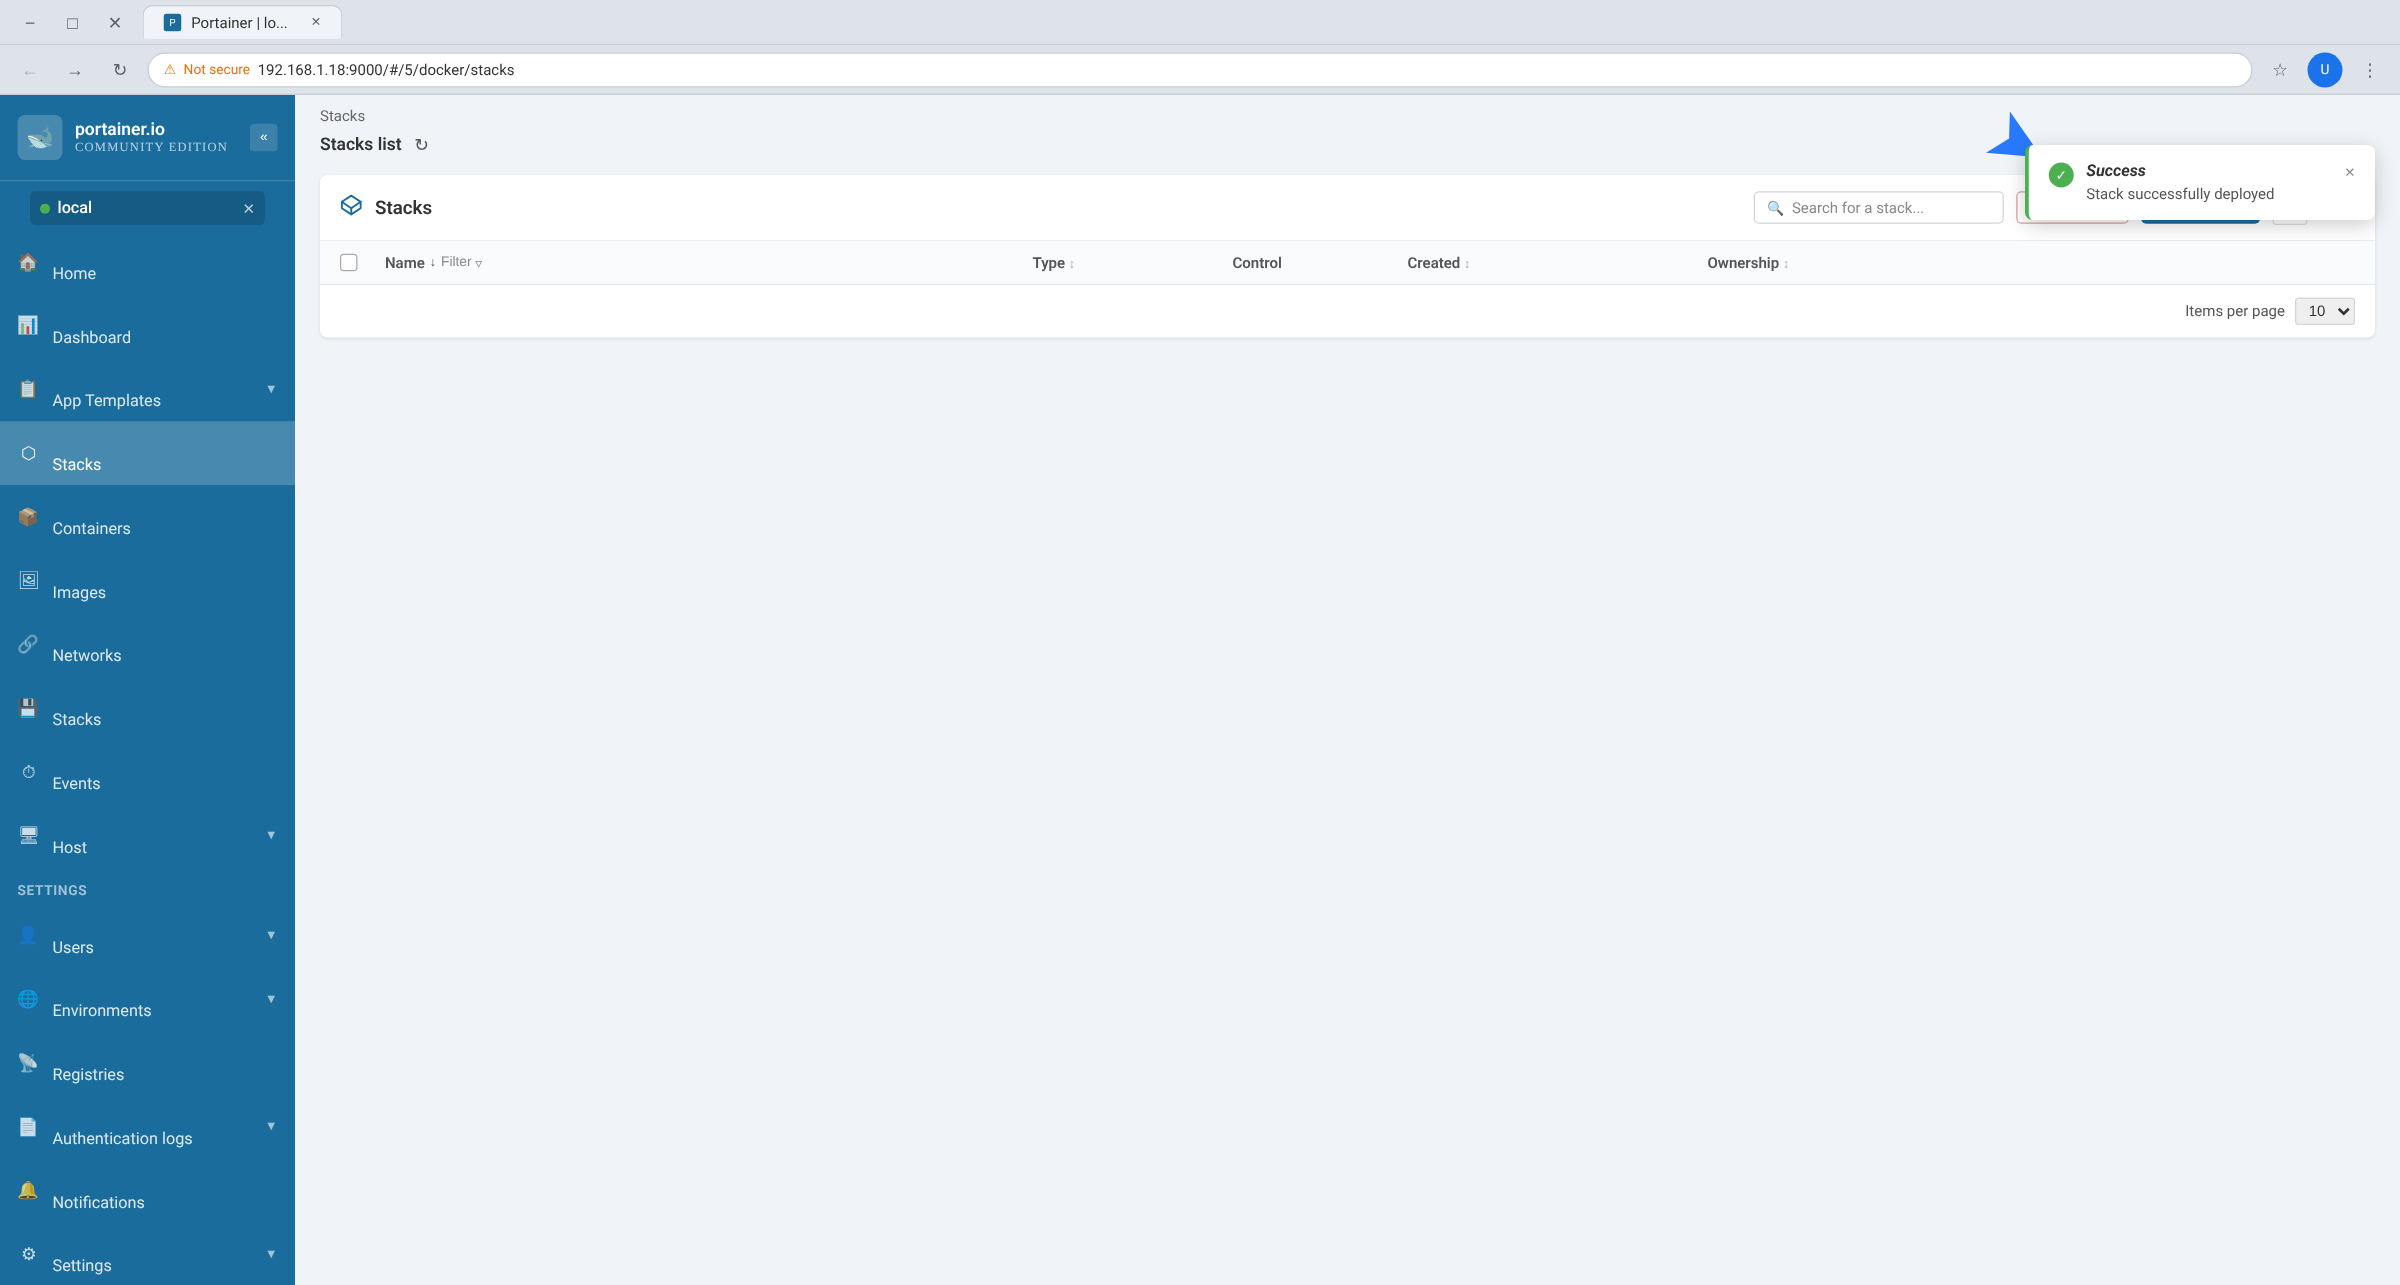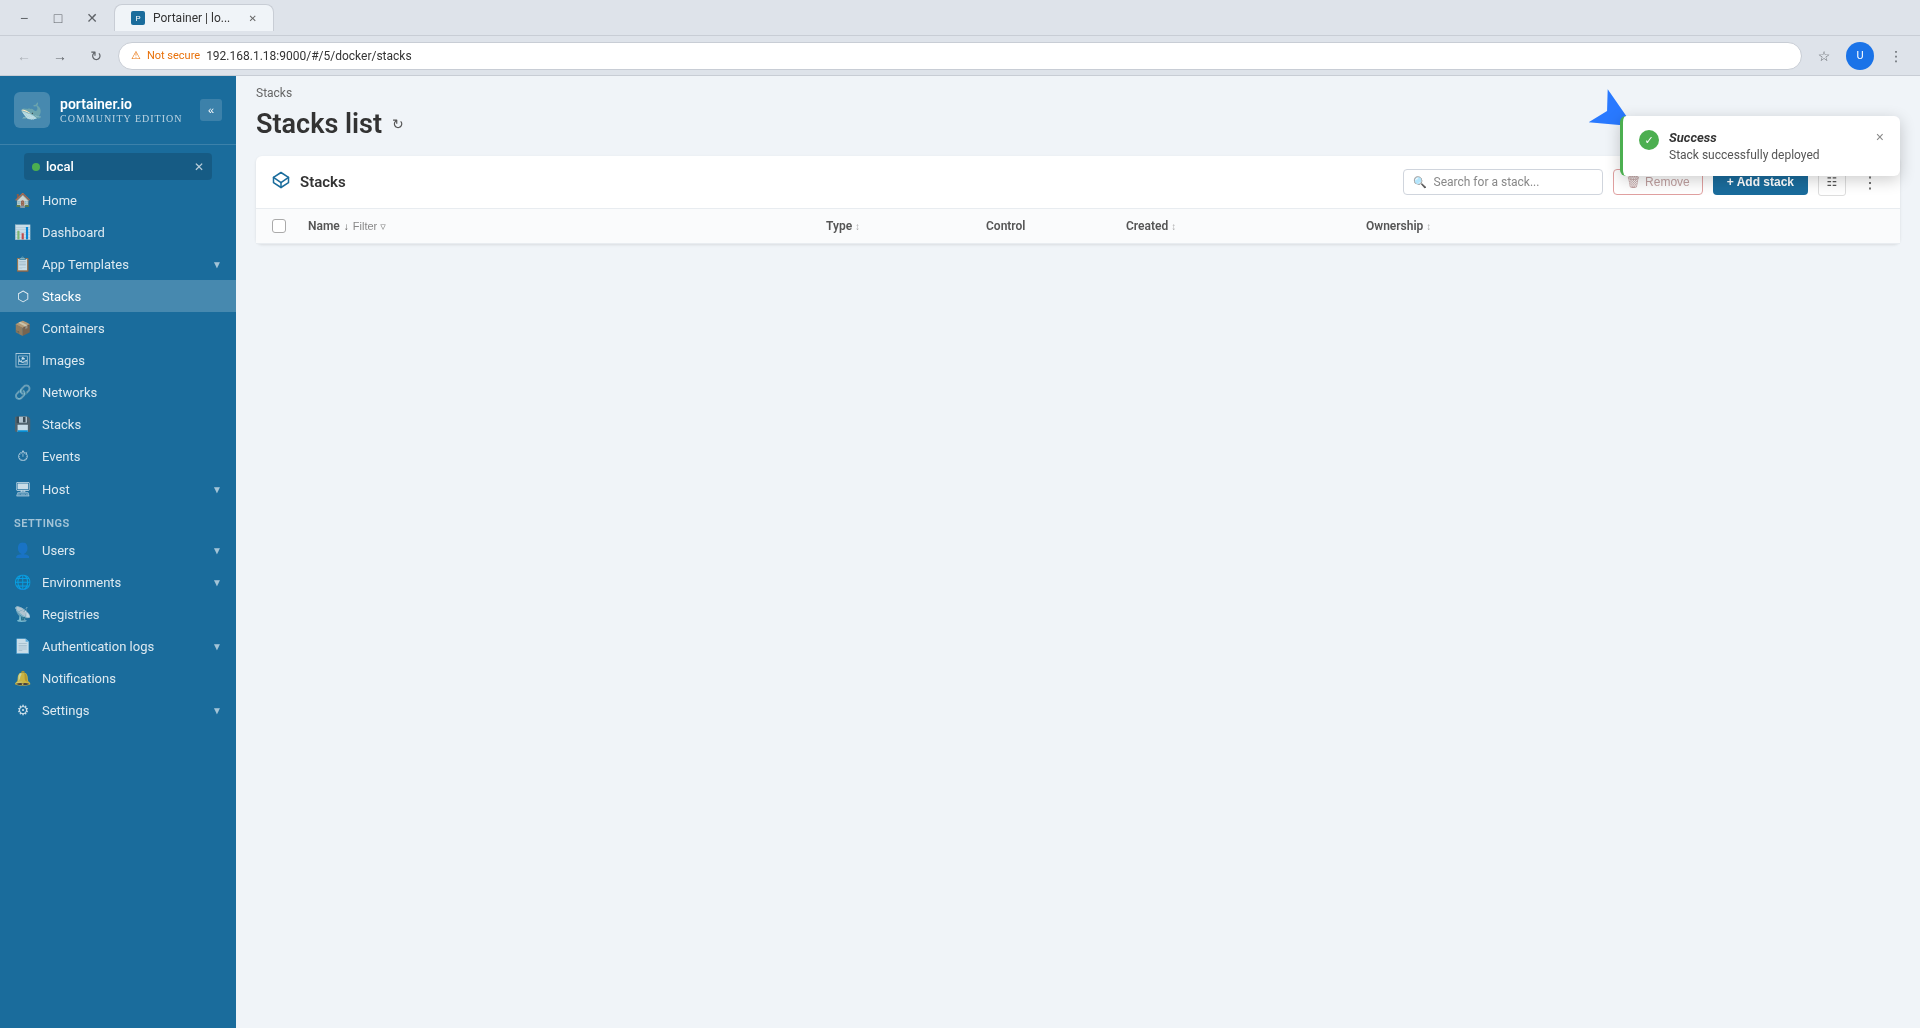--- a/index.html
+++ b/index.html
@@ -193,21 +193,21 @@
       color: rgba(255,255,255,0.85);
       cursor: pointer;
       font-size: 13px;
       transition: background 0.15s;
     }
     .nav-item.active {
       background: rgba(255,255,255,0.2);
       color: white;
     }
     .nav-item-icon { font-size: 14px; width: 18px; text-align: center; opacity: 0.9; }
-    .nav-item-label { flex: 1; }
+    .nav-item-label { flex: 1; margin-top: 20px; }
     .nav-item-chevron { font-size: 10px; opacity: 0.7; }
     .nav-section-label {
       padding: 12px 14px 4px;
       font-size: 11px;
       text-transform: uppercase;
       letter-spacing: 0.5px;
       opacity: 0.6;
       font-weight: 600;
     }
 
@@ -223,21 +223,21 @@
       font-size: 12px;
       color: #666;
     }
     .page-header {
       padding: 4px 20px 16px;
       display: flex;
       align-items: center;
       gap: 10px;
     }
     .page-title {
-      font-size: 27px;
+      font-size: 14px;
       font-weight: 600;
       color: #333;
     }
     .refresh-btn {
       background: none;
       border: none;
       cursor: pointer;
       color: #555;
       font-size: 14px;
     }
@@ -608,20 +608,28 @@
           <span>Created</span>
           <span class="sort-icon" style="opacity:0.5">↕</span>
         </div>
         <div>
           <span>Ownership</span>
           <span class="sort-icon" style="opacity:0.5">↕</span>
         </div>
       </div>
 
 
+      <div class="table-footer">
+        <span>Items per page</span>
+        <select class="items-per-page-select">
+          <option value="10" selected="">10</option>
+          <option value="25">25</option>
+          <option value="50">50</option>
+        </select>
+      </div>
     </div>
   </div>
 </div>
 
 <div class="arrow-pointer">➤</div>
 
 <div class="toast">
   <div class="toast-icon">✓</div>
   <div class="toast-content">
     <div class="toast-title">Success</div>

